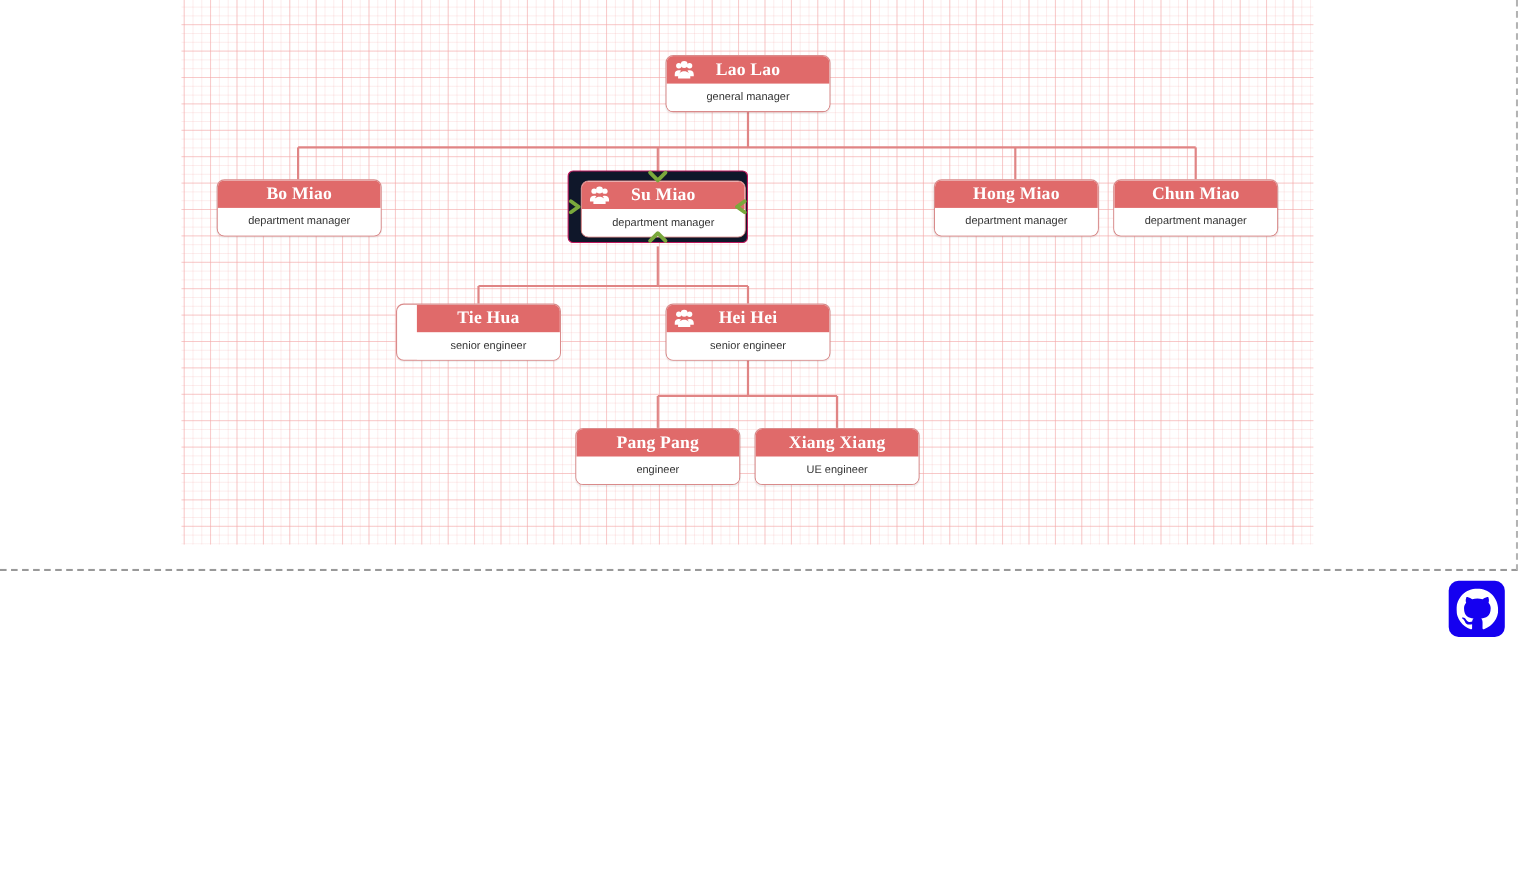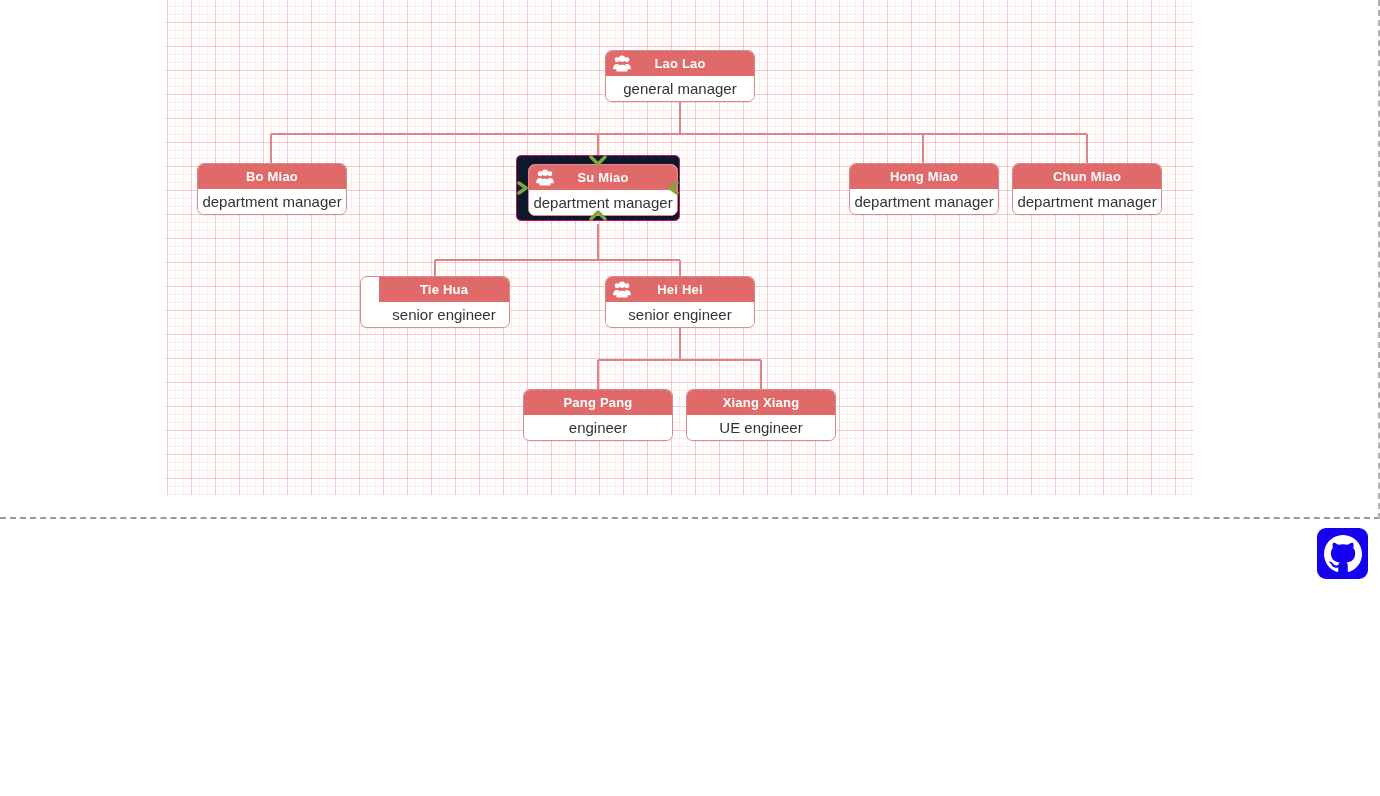--- a/index.html
+++ b/index.html
@@ -62,32 +62,33 @@
     border: 1px solid #d98b8b;
     box-shadow: 0 1px 1px rgba(0,0,0,0.06);
     overflow: hidden;
   }
   .node-title {
     position: relative;
     height: 25px;
     line-height: 25px;
     background: #e06a6a;
     color: #ffffff;
-    font-size: 13px;
+    font-size: 16px;
     font-weight: bold;
     text-align: center;
     letter-spacing: 0.2px;
     white-space: nowrap;
+    font-family: Liberation Serif, serif;
   }
   .node-body {
     height: 25px;
     line-height: 25px;
     background: #ffffff;
     color: #333333;
-    font-size: 15px;
+    font-size: 10px;
     text-align: center;
     white-space: nowrap;
   }
 
   
   .users-icon {
     position: absolute;
     left: 7px;
     top: 4px;
     width: 18px;

